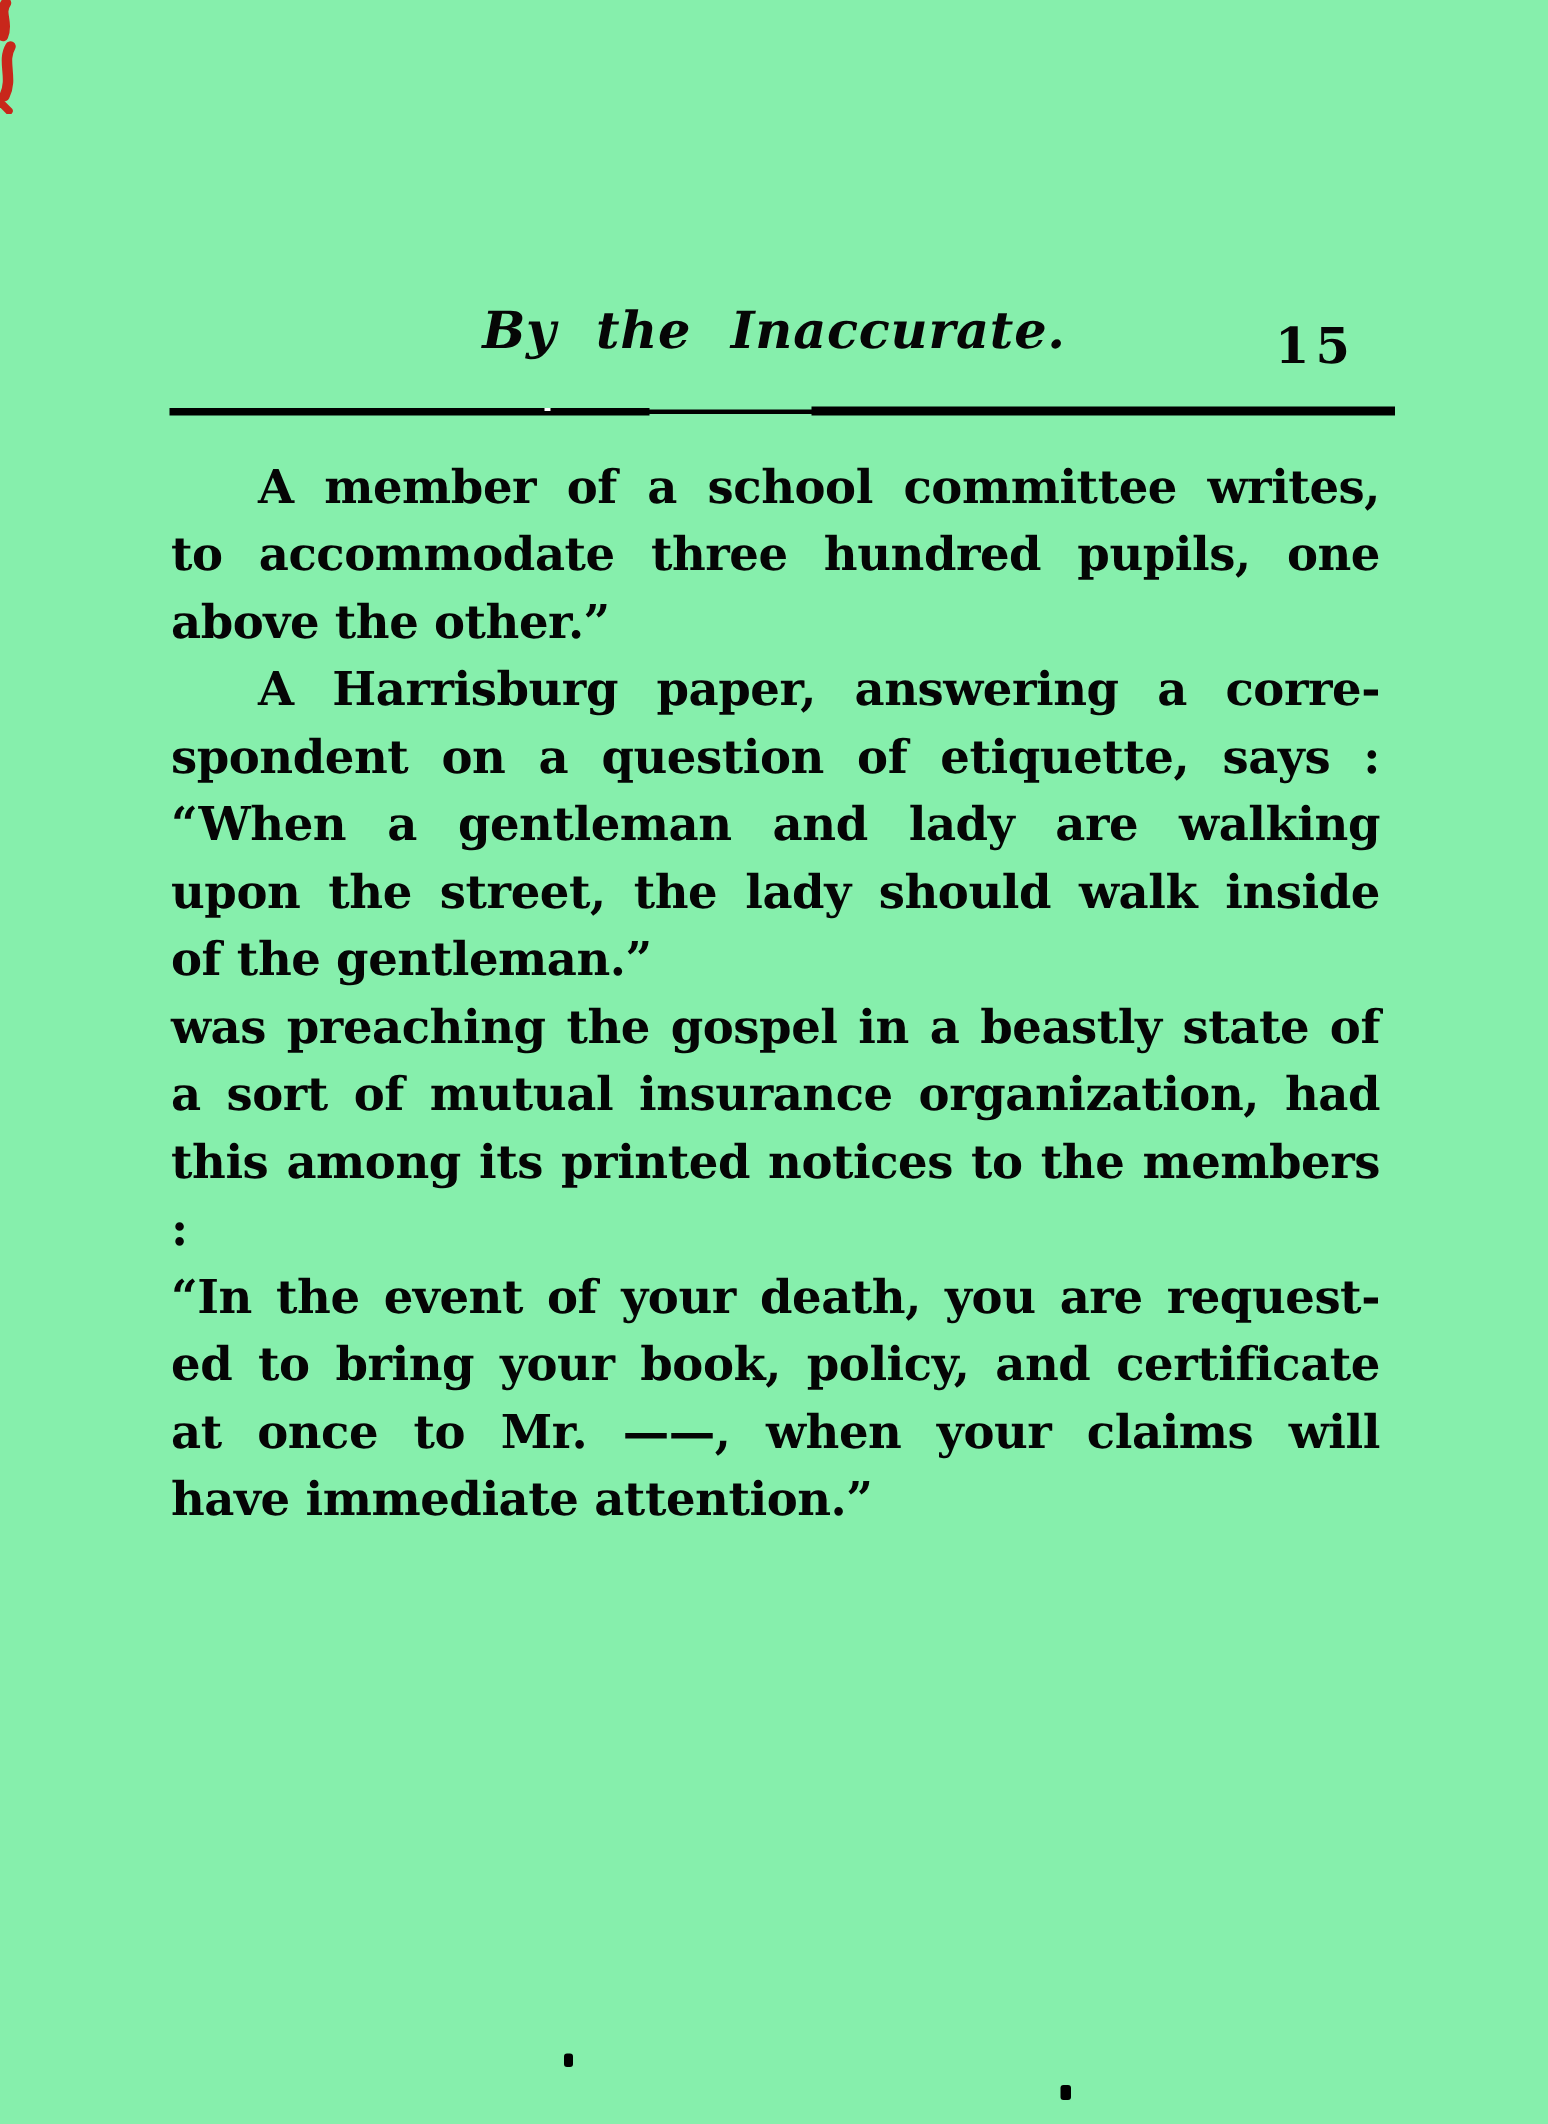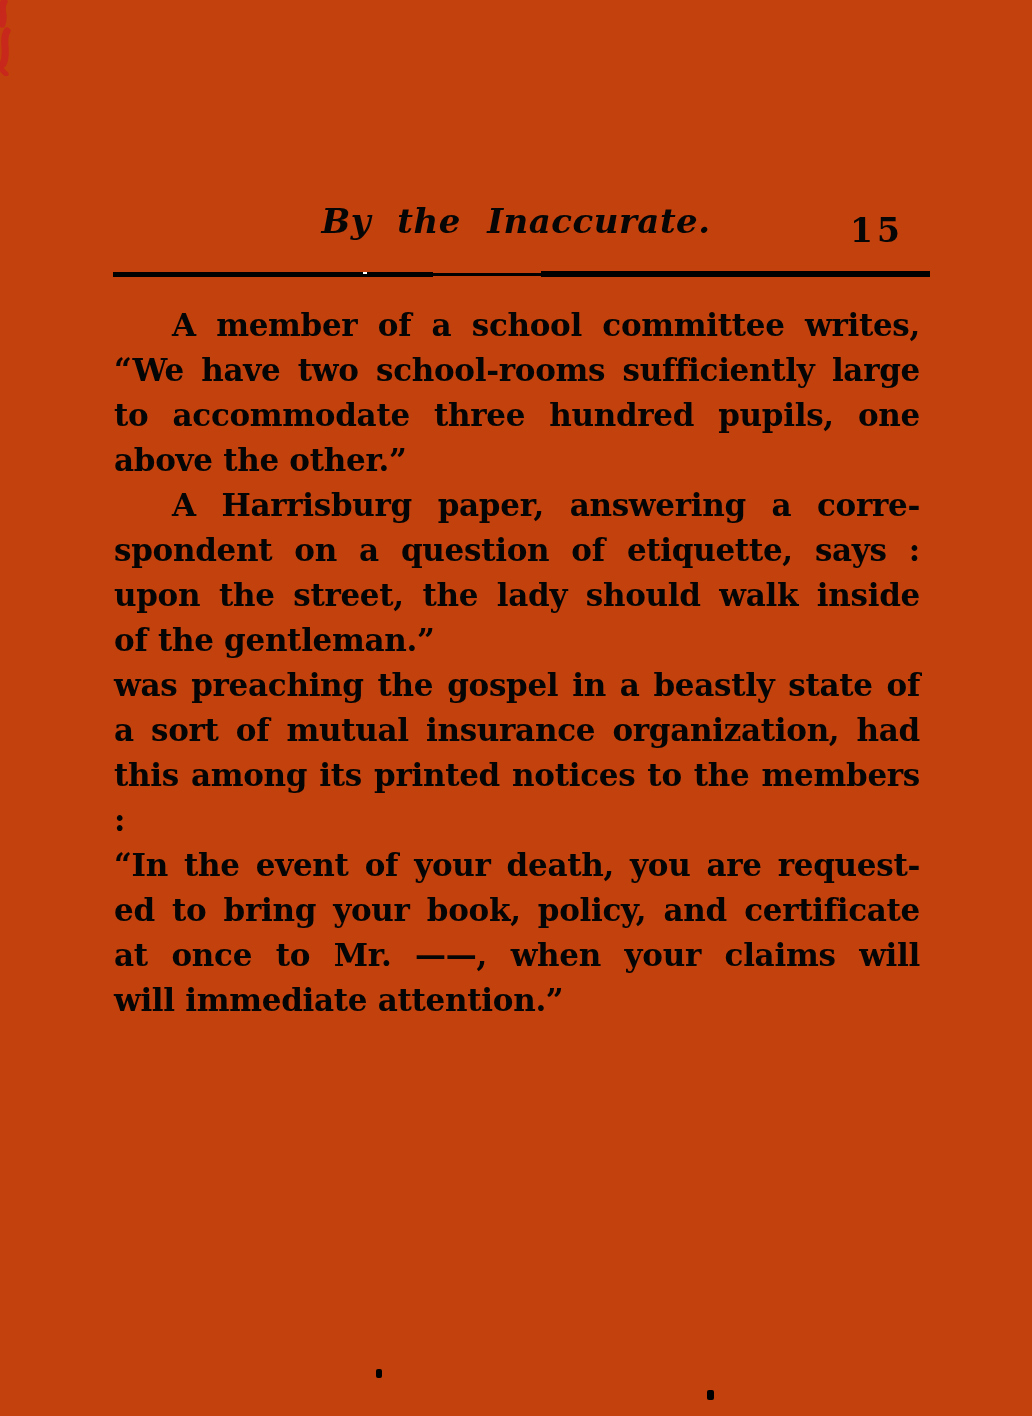--- a/index.html
+++ b/index.html
@@ -1,20 +1,20 @@
 <!DOCTYPE html>
 <html><head>
 <meta charset="utf-8">
 <style>
   html, body { margin: 0; padding: 0; background: #ffffff; }
   .page {
     position: relative;
     width: 1032px;
     height: 1416px;
-    background: #c2410c;
+    background: #86efac;
     overflow: hidden;
     font-family: "DejaVu Serif", serif;
     color: #040404;
   }
 
   
   .running-head {
     position: absolute;
     top: 201px;
     left: 0;
@@ -90,43 +90,43 @@
     <div class="seg seg-a"></div>
     <div class="seg seg-b"></div>
     <div class="seg seg-c"></div>
     <div class="nick"></div>
   </div>
 
   <div class="body-block">
 
     <div class="para">
       <div class="line first">A member of a school committee writes,</div>
-      <div class="line">“We have two school-rooms sufficiently large</div>
       <div class="line">to accommodate three hundred pupils, one</div>
       <div class="line last">above the other.”</div>
     </div>
 
     <div class="para">
       <div class="line first">A Harrisburg paper, answering a corre-</div>
       <div class="line">spondent on a question of etiquette, says :</div>
+      <div class="line">“When a gentleman and lady are walking</div>
       <div class="line">upon the street, the lady should walk inside</div>
       <div class="line last">of the gentleman.”</div>
     </div>
 
     <div class="para">
       <div class="line">was preaching the gospel in a beastly state of</div>
     </div>
 
     <div class="para">
       <div class="line">a sort of mutual insurance organization, had</div>
       <div class="line">this among its printed notices to the members :</div>
       <div class="line">“In the event of your death, you are request-</div>
       <div class="line">ed to bring your book, policy, and certificate</div>
       <div class="line">at once to Mr. ——, when your claims will</div>
-      <div class="line last">will immediate attention.”</div>
+      <div class="line last">have immediate attention.”</div>
     </div>
 
   </div>
 
   <div class="speck speck-1"></div>
   <div class="speck speck-2"></div>
 
 </div>
 
 </body></html>

